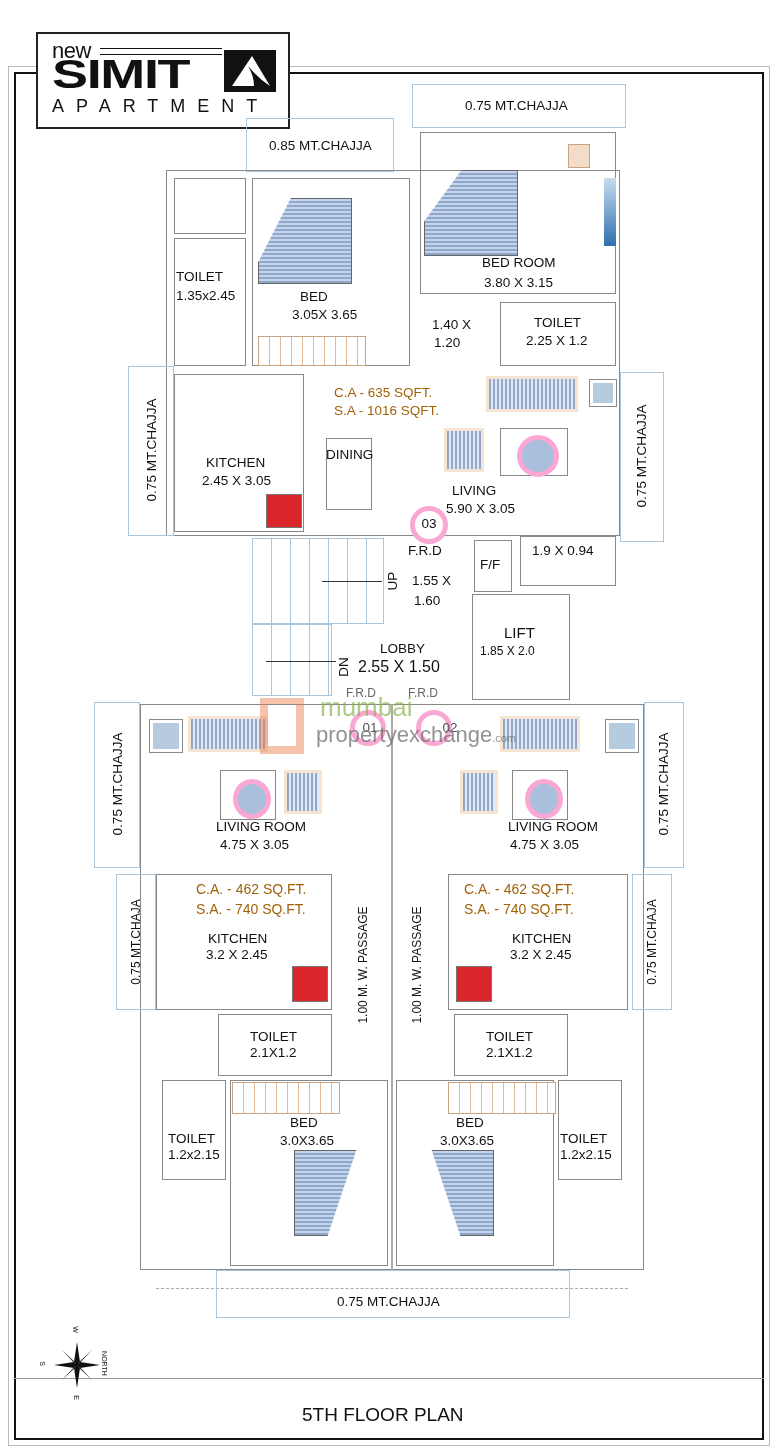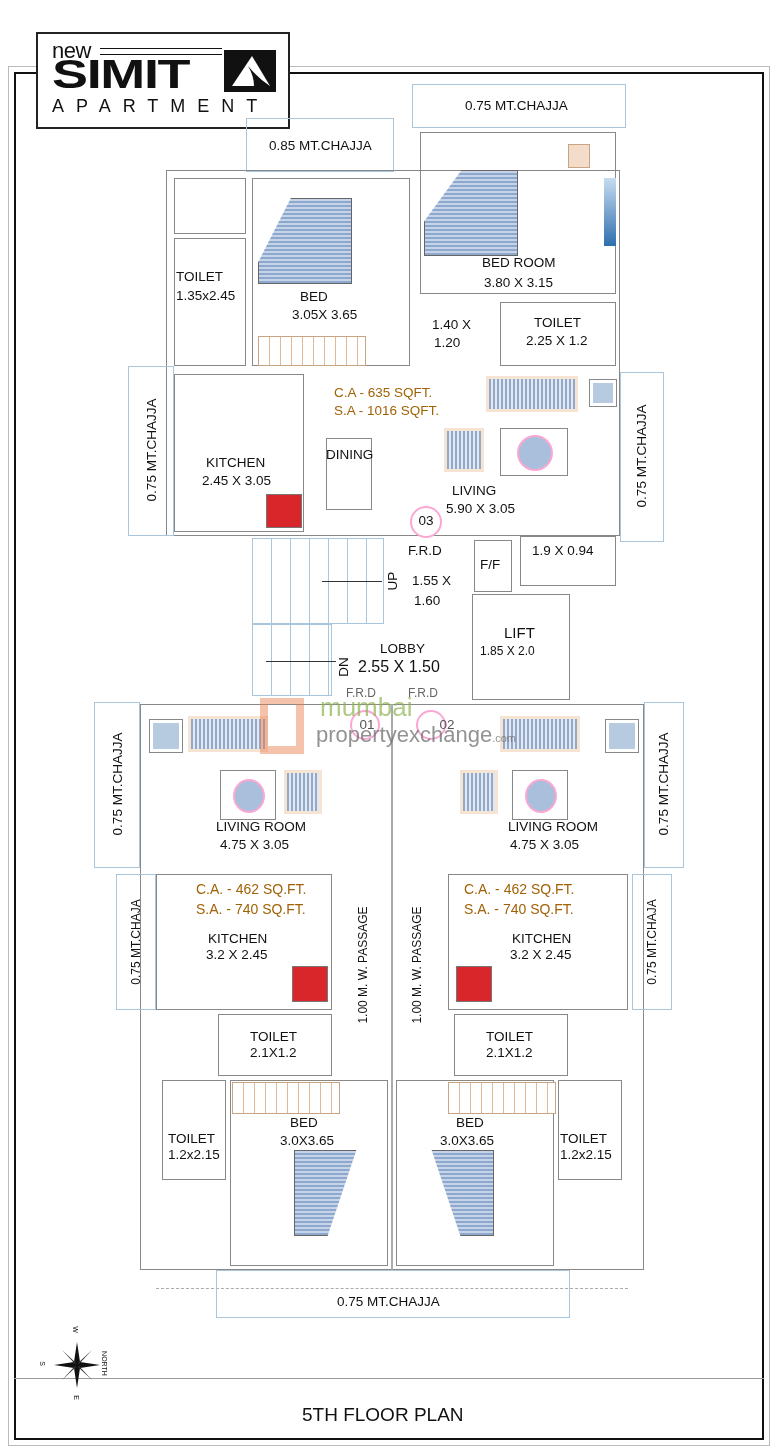--- a/index.html
+++ b/index.html
@@ -19,21 +19,21 @@
   .lbl{position:absolute;font-size:13.5px;text-align:center;line-height:18px;white-space:nowrap;}
   .lbl-blue{color:#a16207;}
   .vert{transform:rotate(-90deg);transform-origin:center;}
   .stair{position:absolute;background:repeating-linear-gradient(90deg,#fff 0 18px,#a9c6dd 18px 19px);border:1px solid #a9c6dd;box-sizing:border-box;}
   .bed{position:absolute;background:repeating-linear-gradient(0deg,#8ea7cc 0 2px,#c6d4ea 2px 4px);border:1px solid #666;}
   .fridge{position:absolute;background:#d8262a;border:1px solid #777;}
   .sofa{position:absolute;background:repeating-linear-gradient(90deg,#94a8c8 0 2px,#e1e8f3 2px 4px);border:3px solid #f6e4d3;box-sizing:border-box;}
   .tv{position:absolute;background:#b7cbe0;border:3px solid #fff;outline:1px solid #888;}
   .table{position:absolute;border:1px solid #888;background:#fff;}
   .wardrobe{position:absolute;background:repeating-linear-gradient(90deg,#fff 0 10px,#e0b896 10px 11px);border:1px solid #c9a482;}
-  .circle{position:absolute;border:2px solid #f9a8d4;border-radius:50%;}
+  .circle{position:absolute;border:5px solid #f9a8d4;border-radius:50%;}
   .compass{left:52px;top:1340px;width:50px;height:50px;}
   .watermark{left:260px;top:696px;}
 </style>
 </head>
 <body>
 
 <div class="abs frame-outer"></div>
 <div class="abs frame-inner"></div>
 <div class="abs title-line"></div>
 

